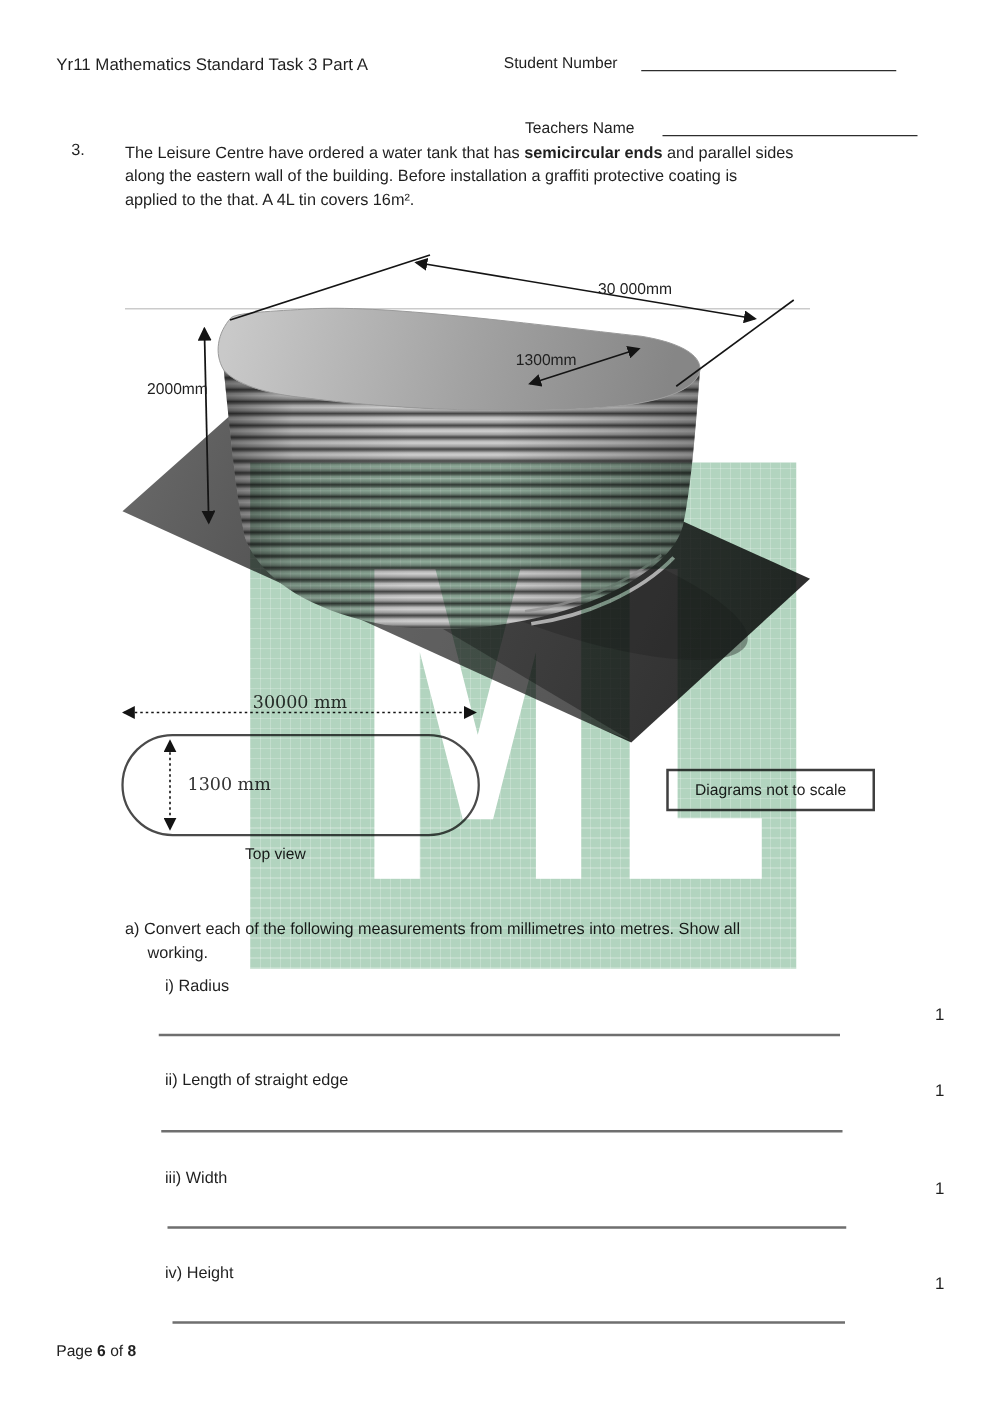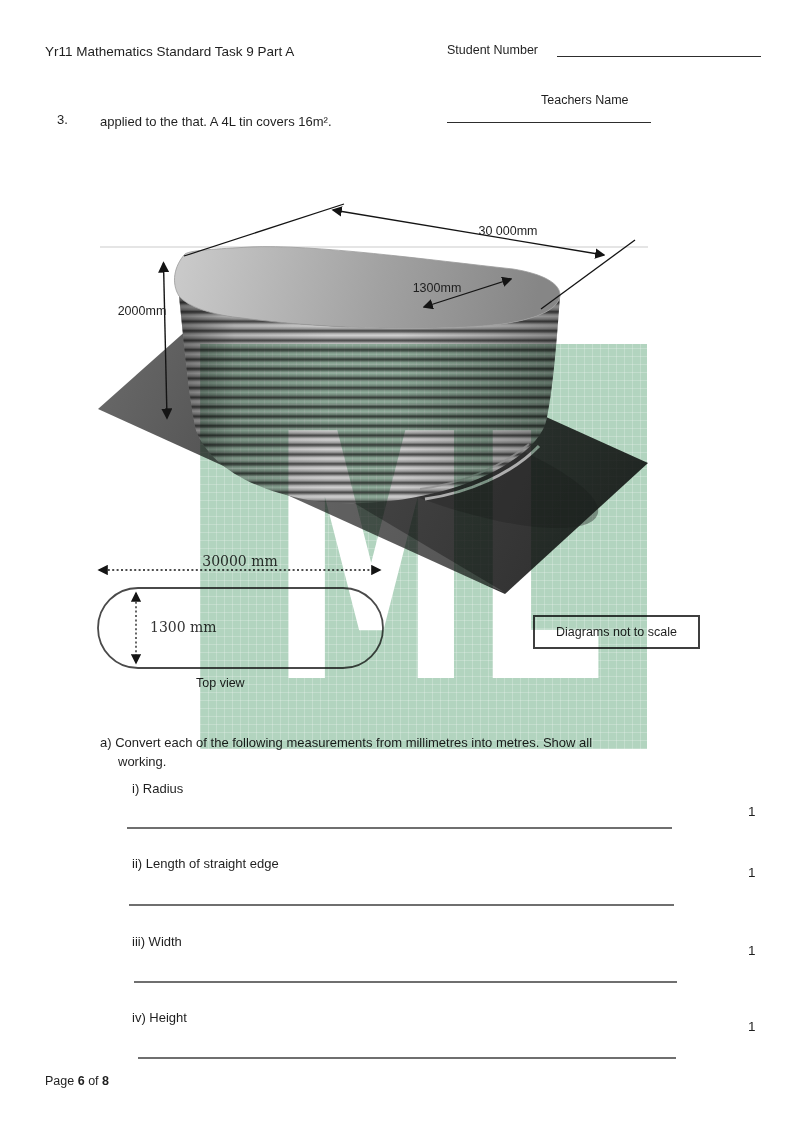--- a/index.html
+++ b/index.html
@@ -3,74 +3,76 @@
 <meta charset="utf-8">
 <style>
   html,body{margin:0;padding:0;}
   body{
     width:800px;height:1133px;position:relative;background:#ffffff;
     font-family:"Liberation Sans",sans-serif;color:#1f1f1f;overflow:hidden;
   }
   .abs{position:absolute;}
   
   .doc-title{left:45px;top:44px;font-size:13.5px;}
-  .hdr-row{display:flex;align-items:flex-end;font-size:12.5px;margin-left:44px;}
+  .hdr-row{display:flex;align-items:flex-end;font-size:12.5px;}
   .hdr-row .lbl{width:110px;}
   .hdr-row .fill-line{width:204px;border-bottom:1.5px solid #2d2d2d;height:15px;}
   #student-row{left:403px;top:41px;}
-  #teacher-row{left:403px;top:93px;flex-direction:column;}
+  #teacher-row{left:420px;top:93px;}
   
   #q3-number{left:57px;top:112px;font-size:13px;}
   #q3-text{left:100px;top:112px;width:620px;font-size:13px;line-height:19px;}
   
   #figure-svg{left:0;top:0;width:800px;height:1133px;z-index:1;}
   
   #scale-box{
     left:533px;top:615px;width:163px;height:30px;border:2px solid #3f3f3f;
     display:flex;align-items:center;justify-content:center;font-size:12.5px;z-index:2;
   }
   
   #watermark{
-    left:200px;top:344px;width:447px;height:405px;z-index:10;pointer-events:none;
+    left:200px;top:370px;width:405px;height:405px;z-index:10;pointer-events:none;
     background-color:#b2d4bf;
     background-image:
       repeating-linear-gradient(90deg, rgba(255,255,255,0.22) 0 1px, transparent 1px 8px),
       repeating-linear-gradient(0deg, rgba(255,255,255,0.22) 0 1px, transparent 1px 8px);
     mix-blend-mode:multiply;
-    display:flex;align-items:center;justify-content:center;overflow:hidden;
+    display:flex;align-items:center;justify-content:center;overflow:hidden;padding-left:32px;
   }
   #watermark .wm-letters{
     font-family:"DejaVu Sans",sans-serif;font-weight:700;font-size:340px;
     color:#ffffff;line-height:1;transform:scaleX(0.60);margin-left:28px;margin-top:26px;
     letter-spacing:2px;
   }
   
   #part-a{left:100px;top:733px;font-size:13px;line-height:19px;z-index:3;}
   #part-a .indent{margin-left:18px;}
   .sub-label{font-size:13px;z-index:3;padding-left:14px;}
   .mark{font-size:13.5px;z-index:3;}
   .ans-line{height:0;border-top:2px solid #6f6f6f;z-index:3;}
   #footer{left:45px;top:1074px;font-size:12.5px;}
   #footer b{font-weight:bold;}
 </style>
 </head>
 <body>
 
-<div class="abs doc-title">Yr11 Mathematics Standard Task 9 Part A</div>
+<div class="abs doc-title">Yr11 Mathematics Standard Task 3 Part A</div>
 <div class="abs hdr-row" id="student-row">
   <span class="lbl">Student Number</span>
   <span class="fill-line"></span>
 </div>
 <div class="abs hdr-row" id="teacher-row">
   <span class="lbl">Teachers Name</span>
   <span class="fill-line"></span>
 </div>
 
 <div class="abs" id="q3-number">3.</div>
 <div class="abs" id="q3-text">
+  <div><span>The Leisure Centre have ordered a water tank that has </span><b>semicircular ends</b><span> and parallel sides</span></div>
+  <div>along the eastern wall of the building. Before installation a graffiti protective coating is</div>
   <div>applied to the that. A 4L tin covers 16m².</div>
 </div>
 
 <svg class="abs" id="figure-svg" viewBox="0 0 800 1133">
   <defs>
     <marker id="ah" viewBox="0 0 10 10" refX="8.5" refY="5" markerWidth="8" markerHeight="8" orient="auto-start-reverse">
       <path d="M0,0 L10,5 L0,10 z" fill="#141414"></path>
     </marker>
     <linearGradient id="stripes" x1="0" y1="250" x2="0" y2="259.5" gradientUnits="userSpaceOnUse" spreadMethod="repeat">
       <stop offset="0" stop-color="#cfcfcf"></stop>

